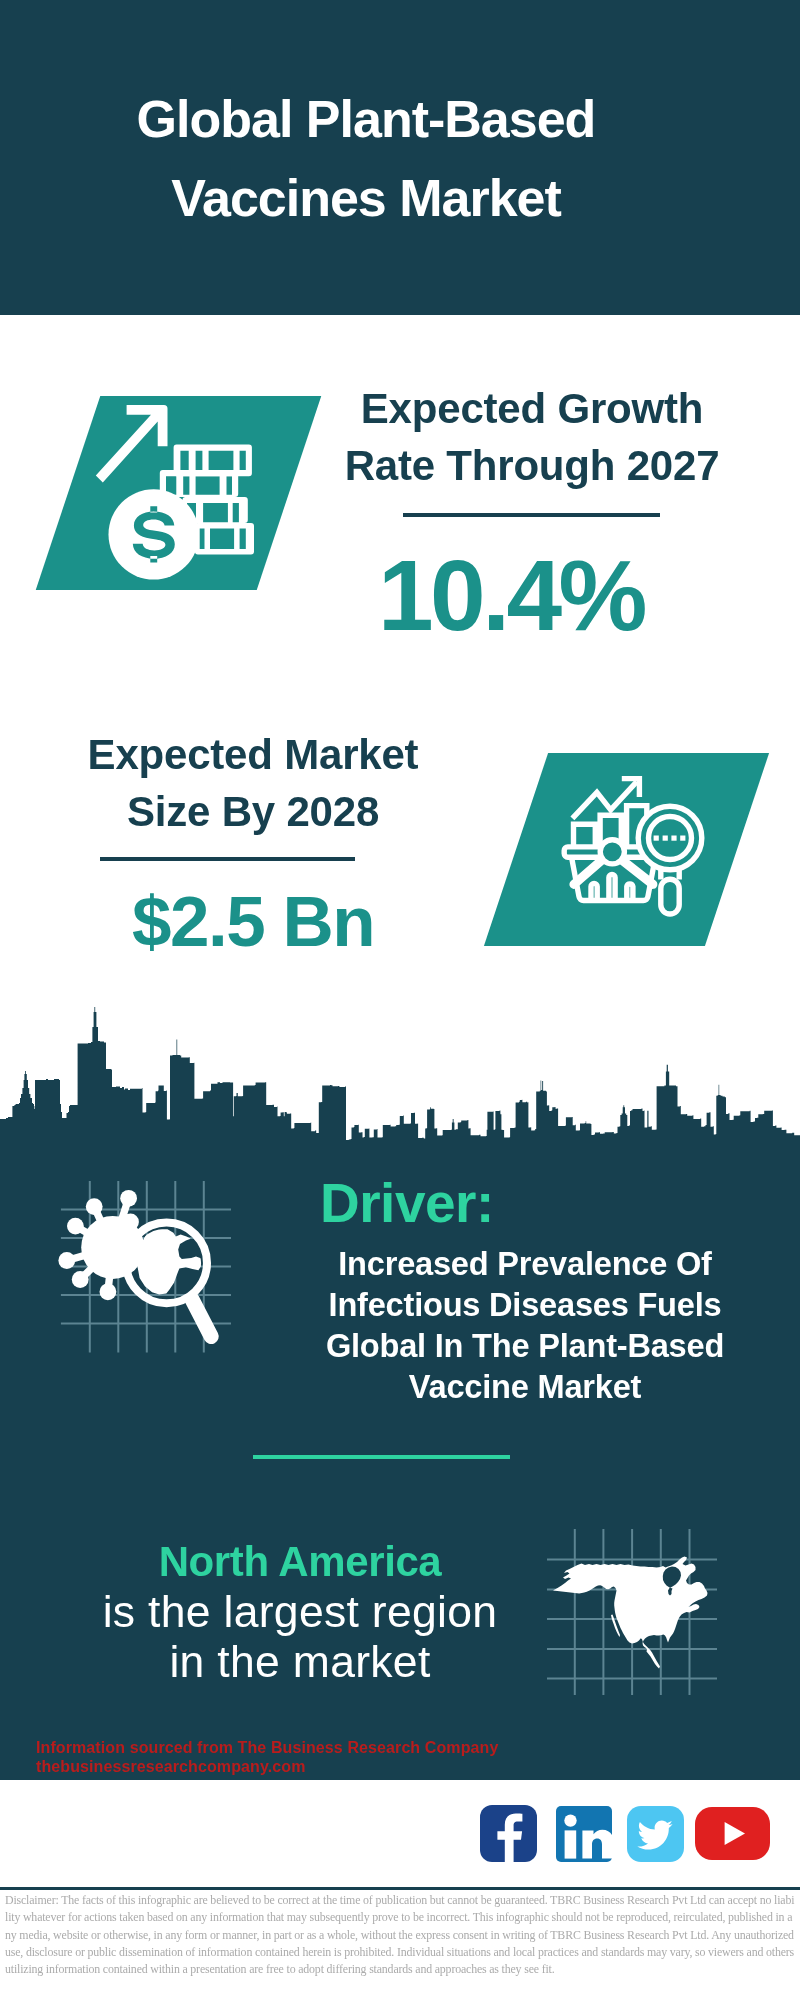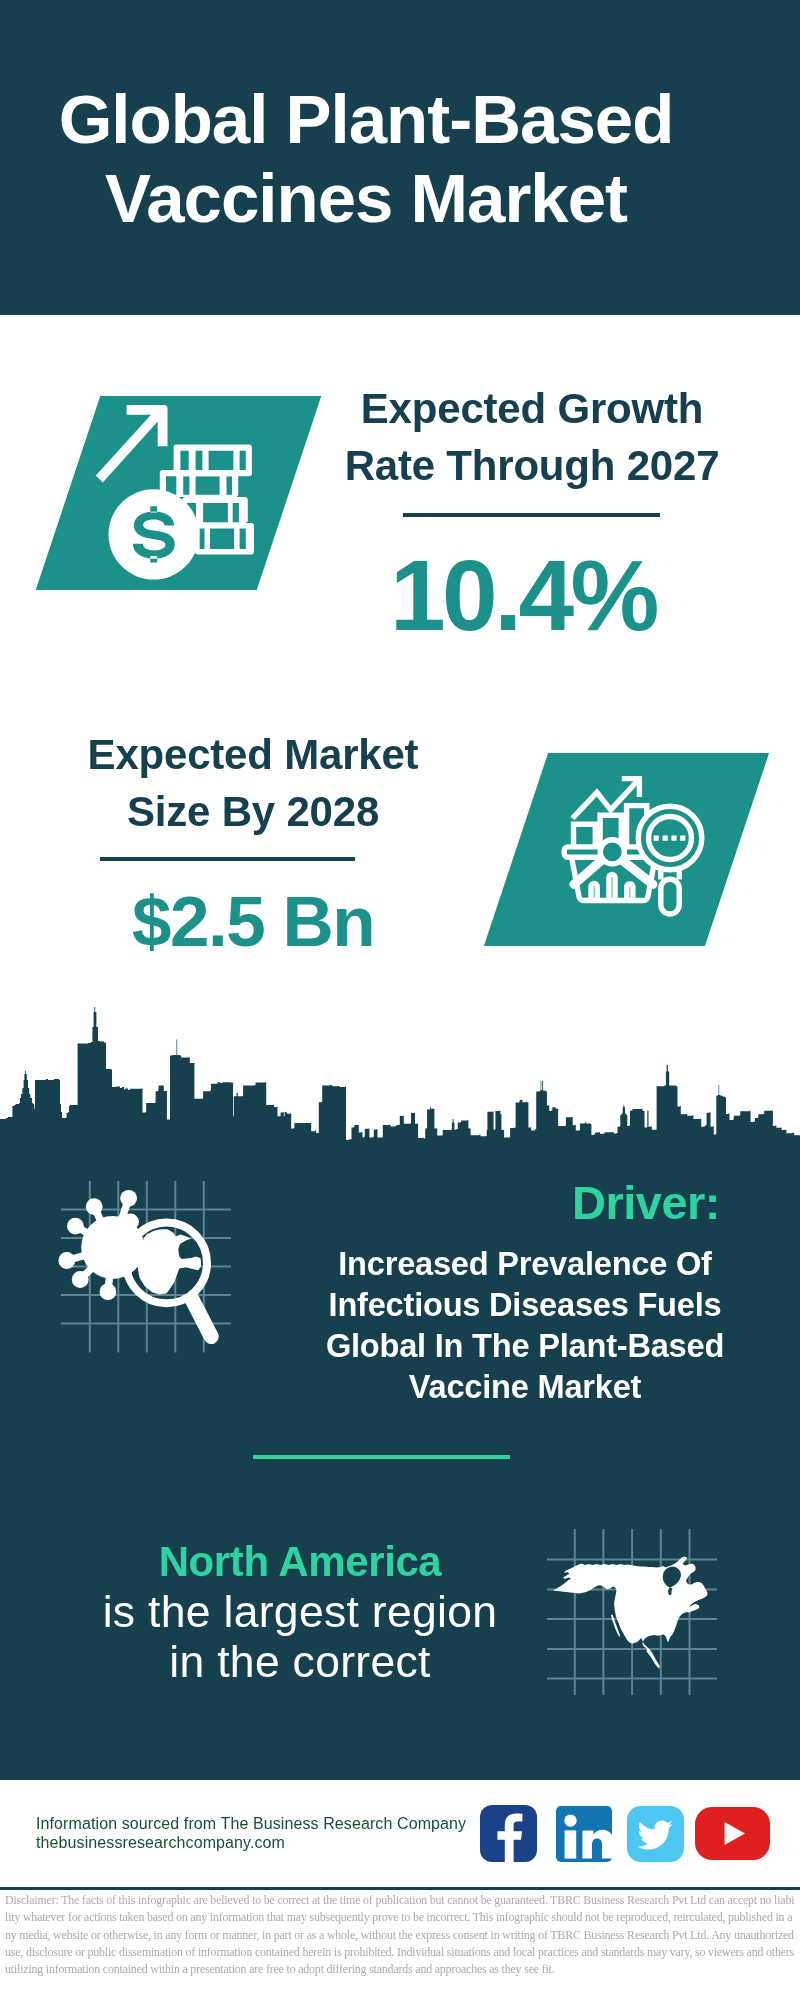--- a/index.html
+++ b/index.html
@@ -3,58 +3,58 @@
 <meta charset="utf-8">
 <title>Global Plant-Based Vaccines Market</title>
 <style>
 *{margin:0;padding:0;box-sizing:border-box}
 html,body{width:800px;height:2000px}
 body{background:#ffffff;font-family:"Liberation Sans",sans-serif;overflow:hidden;-webkit-font-smoothing:antialiased}
 .page{position:relative;width:800px;height:2000px;overflow:hidden}
 
 
 .header{position:absolute;left:0;top:0;width:800px;height:315px;background:#17404F}
-.header-title{position:absolute;left:0;top:80px;width:732px;color:#ffffff;font-size:69px;font-weight:700;line-height:79px;text-align:center;letter-spacing:-1px}
+.header-title{position:absolute;left:0;top:80px;width:732px;color:#ffffff;font-size:52px;font-weight:700;line-height:79px;text-align:center;letter-spacing:-1px}
 
 
 .stat-head{position:absolute;color:#17404F;font-size:42px;font-weight:700;line-height:57px;letter-spacing:-0.2px;text-align:center}
 .stat-rule{position:absolute;height:4px;background:#17404F}
 .stat-value{position:absolute;color:#1B918A;font-weight:700;text-align:center}
 
 .para{position:absolute;transform:skewX(-18.4deg);background:#1B918A}
 #para1{left:68px;top:396px;width:221px;height:194px}
 #icon-money{position:absolute;left:93px;top:402px}
 #head1{left:332px;top:380px;width:400px}
 #rule1{left:403px;top:513px;width:257px}
-#val1{left:323px;top:545px;width:400px;font-size:100px;line-height:100px;letter-spacing:-3.5px}
+#val1{left:311px;top:545px;width:400px;font-size:100px;line-height:100px;letter-spacing:-3.5px}
 #head2{left:53px;top:726px;width:400px}
 #rule2{left:100px;top:857px;width:255px}
 #val2{left:53px;top:884px;width:400px;font-size:71px;line-height:75px;letter-spacing:-1.5px}
 #para2{left:516px;top:753px;width:221px;height:193px}
 #icon-analysis{position:absolute;left:560px;top:772px}
 
 
 .dark{position:absolute;left:0;top:1140px;width:800px;height:640px;background:#17404F}
 .skyline{position:absolute;left:0;top:1000px;width:800px;height:165px}
-.driver-head{position:absolute;color:#2ED3A0;font-size:47px;font-weight:700;line-height:44px;text-align:right;letter-spacing:-0.5px}
+.driver-head{position:absolute;color:#2ED3A0;font-size:55px;font-weight:700;line-height:44px;text-align:left;letter-spacing:-0.5px}
 #driver-head{left:320px;top:1181px;width:400px}
 .driver-body{position:absolute;color:#ffffff;font-size:32.6px;font-weight:700;line-height:41px;text-align:center;letter-spacing:-0.22px}
 #driver-body{left:295px;top:1243px;width:460px;white-space:nowrap}
 .mid-rule{position:absolute;height:4px;background:#2ED3A0}
 #mid-rule{left:253px;top:1455px;width:257px}
 .region-text{position:absolute;text-align:center}
 #region-text{left:40px;top:1537px;width:520px}
 #icon-virus{position:absolute;left:55px;top:1175px}
 #icon-map{position:absolute;left:545px;top:1515px}
 .region-name{color:#2ED3A0;font-size:42px;font-weight:700;line-height:50px;letter-spacing:-0.4px}
 .region-sub{color:#ffffff;font-size:44.5px;font-weight:400;line-height:50px;letter-spacing:0.3px}
 
 
 .footer{position:absolute;left:0;top:1780px;width:800px;height:108px;background:#ffffff}
-.src-text{position:absolute;left:36px;top:1814px;color:#14532d;font-size:16px;line-height:19px;font-weight:400;letter-spacing:0.1px}
+.src-text{position:absolute;left:36px;top:1738px;color:#b91c1c;font-size:16px;line-height:19px;font-weight:700;letter-spacing:0.1px}
 .social{position:absolute;display:block;text-decoration:none}
 #soc-fb{left:480px;top:1805px}
 #soc-li{left:556px;top:1806px}
 #soc-tw{left:627px;top:1806px}
 #soc-yt{left:695px;top:1807px}
 .disc-line{position:absolute;left:0;top:1887px;width:800px;height:3px;background:#17404F}
 .disclaimer{position:absolute;left:5px;top:1892px;width:791px;color:#ABABAB;font-size:11.9px;line-height:17.3px;letter-spacing:-0.175px;text-align:left;word-break:break-all;font-family:Liberation Serif, serif}
 </style>
 </head>
 <body>
@@ -196,21 +196,21 @@
     <span>Increased Prevalence Of</span><br>
     <span>Infectious Diseases Fuels</span><br>
     <span>Global In The Plant-Based</span><br>
     <span>Vaccine Market</span>
   </div>
   <div class="mid-rule" id="mid-rule"></div>
 
   <div class="region-text" id="region-text">
     <div class="region-name">North America</div>
     <div class="region-sub">is the largest region</div>
-    <div class="region-sub">in the correct</div>
+    <div class="region-sub">in the market</div>
   </div>
   <svg id="icon-map" viewBox="0 0 175 185" width="175" height="185">
     <g stroke="#5C8492" stroke-width="2">
       <path d="M29.8 14 V180 M58.4 14 V180 M87.1 14 V180 M115.8 14 V180 M144.5 14 V180"></path>
       <path d="M2 44.6 H172 M2 74.4 H172 M2 104.1 H172 M2 133.9 H172 M2 163.6 H172"></path>
     </g>
     <path fill="#ffffff" d="M8.0 75.5 L12.5 73.0 L16.5 70.5 L20.0 68.0 L23.0 65.5 L26.0 63.5 L23.5 62.5 L20.0 64.0 L18.0 62.5 L21.5 60.5 L24.5 58.5 L22.5 57.0 L19.0 58.0 L21.0 55.5 L24.5 54.0 L28.5 52.0 L32.5 50.0 L36.5 48.5 L40.0 50.0 L44.0 49.0 L47.5 50.0 L51.5 49.0 L55.5 50.0 L59.5 49.0 L63.5 50.0 L67.5 49.0 L71.5 50.0 L75.5 49.0 L79.5 50.0 L83.5 49.5 L87.5 50.5 L91.5 51.0 L95.5 51.5 L99.5 51.5 L103.5 52.0 L107.5 52.0 L111.5 52.5 L115.5 52.0 L118.0 51.0 L120.5 52.5 L123.0 51.5 L126.0 50.5 L129.0 49.0 L132.0 47.0 L134.5 44.5 L137.0 42.5 L139.5 41.5 L142.0 42.5 L141.0 45.0 L139.0 47.0 L137.5 49.0 L140.5 50.5 L143.5 49.5 L146.5 48.5 L149.0 49.5 L150.5 52.0 L150.5 55.0 L148.5 57.0 L146.0 58.5 L144.0 60.5 L142.5 63.0 L141.0 65.5 L142.0 68.0 L144.0 69.5 L146.5 69.5 L149.0 68.0 L151.5 67.0 L154.5 67.0 L157.0 68.5 L159.0 71.0 L160.0 73.5 L161.5 75.5 L162.5 78.0 L162.0 80.5 L159.5 82.5 L156.5 84.0 L153.5 85.0 L150.5 86.5 L148.0 88.0 L145.5 90.0 L143.5 92.0 L146.0 91.0 L148.5 89.5 L151.0 89.0 L153.5 90.0 L154.5 92.0 L153.0 94.0 L150.5 95.0 L147.5 96.0 L144.5 97.5 L141.5 97.0 L139.0 98.0 L136.5 99.5 L134.5 102.0 L133.0 105.0 L132.0 108.0 L131.0 111.0 L130.0 114.0 L129.0 116.5 L128.0 118.5 L126.5 120.5 L125.0 122.5 L124.0 125.0 L123.0 127.5 L122.0 125.0 L121.2 122.5 L120.0 120.5 L118.5 119.5 L116.5 120.0 L114.0 120.5 L111.5 120.5 L109.0 120.0 L106.5 120.5 L104.0 121.0 L102.0 122.0 L100.0 123.5 L98.5 125.5 L97.5 128.0 L98.0 130.5 L99.5 132.0 L101.0 133.0 L102.0 134.5 L101.5 136.5 L103.5 139.0 L105.5 141.5 L107.0 144.0 L108.5 146.5 L110.0 149.0 L112.0 151.5 L114.0 153.5 L115.0 151.5 L113.2 148.5 L111.5 145.8 L110.0 143.0 L108.5 140.2 L107.0 137.5 L105.2 135.0 L103.2 133.0 L101.2 131.0 L99.2 129.0 L97.8 126.8 L97.0 124.2 L95.8 123.2 L94.0 125.5 L92.0 127.0 L89.5 128.0 L87.0 128.5 L84.5 127.5 L82.5 125.5 L81.0 123.0 L79.5 120.5 L78.0 118.0 L76.8 115.5 L75.5 113.0 L74.5 110.5 L73.5 108.0 L72.5 105.5 L71.5 103.0 L70.8 100.5 L70.2 98.0 L69.8 95.5 L69.5 93.0 L69.2 90.5 L69.2 88.0 L69.5 85.5 L70.0 83.0 L70.5 80.5 L71.0 78.0 L71.5 75.5 L70.5 73.0 L68.8 71.5 L67.0 72.0 L65.2 73.5 L63.2 74.2 L61.2 74.0 L59.2 72.5 L57.2 71.0 L55.2 70.2 L53.0 70.5 L50.8 71.5 L48.5 73.0 L46.2 74.5 L44.0 75.8 L41.8 76.8 L39.2 77.5 L36.8 78.0 L34.2 78.5 Z M67.5 99.5 L68.8 103.0 L70.0 106.5 L71.2 110.0 L72.5 113.5 L73.8 117.0 L75.0 120.0 L74.5 122.0 L73.0 119.5 L71.5 116.5 L70.0 113.0 L68.8 109.5 L67.5 106.0 L66.5 102.5 L66.0 100.0 Z"></path>
     <path fill="#17404F" d="M118.5 57.5 L120.5 54.5 L123.5 52.5 L127.0 51.5 L130.5 52.0 L133.5 54.0 L135.5 57.0 L136.0 60.5 L135.0 64.0 L133.0 67.0 L130.5 69.5 L127.5 71.5 L124.5 73.0 L123.0 75.5 L123.5 79.0 L125.0 80.5 L126.5 79.0 L126.5 76.0 L127.5 73.5 L124.5 72.5 L121.5 70.5 L119.5 68.0 L118.0 65.0 L117.8 61.0 Z"></path>
   </svg>
 

